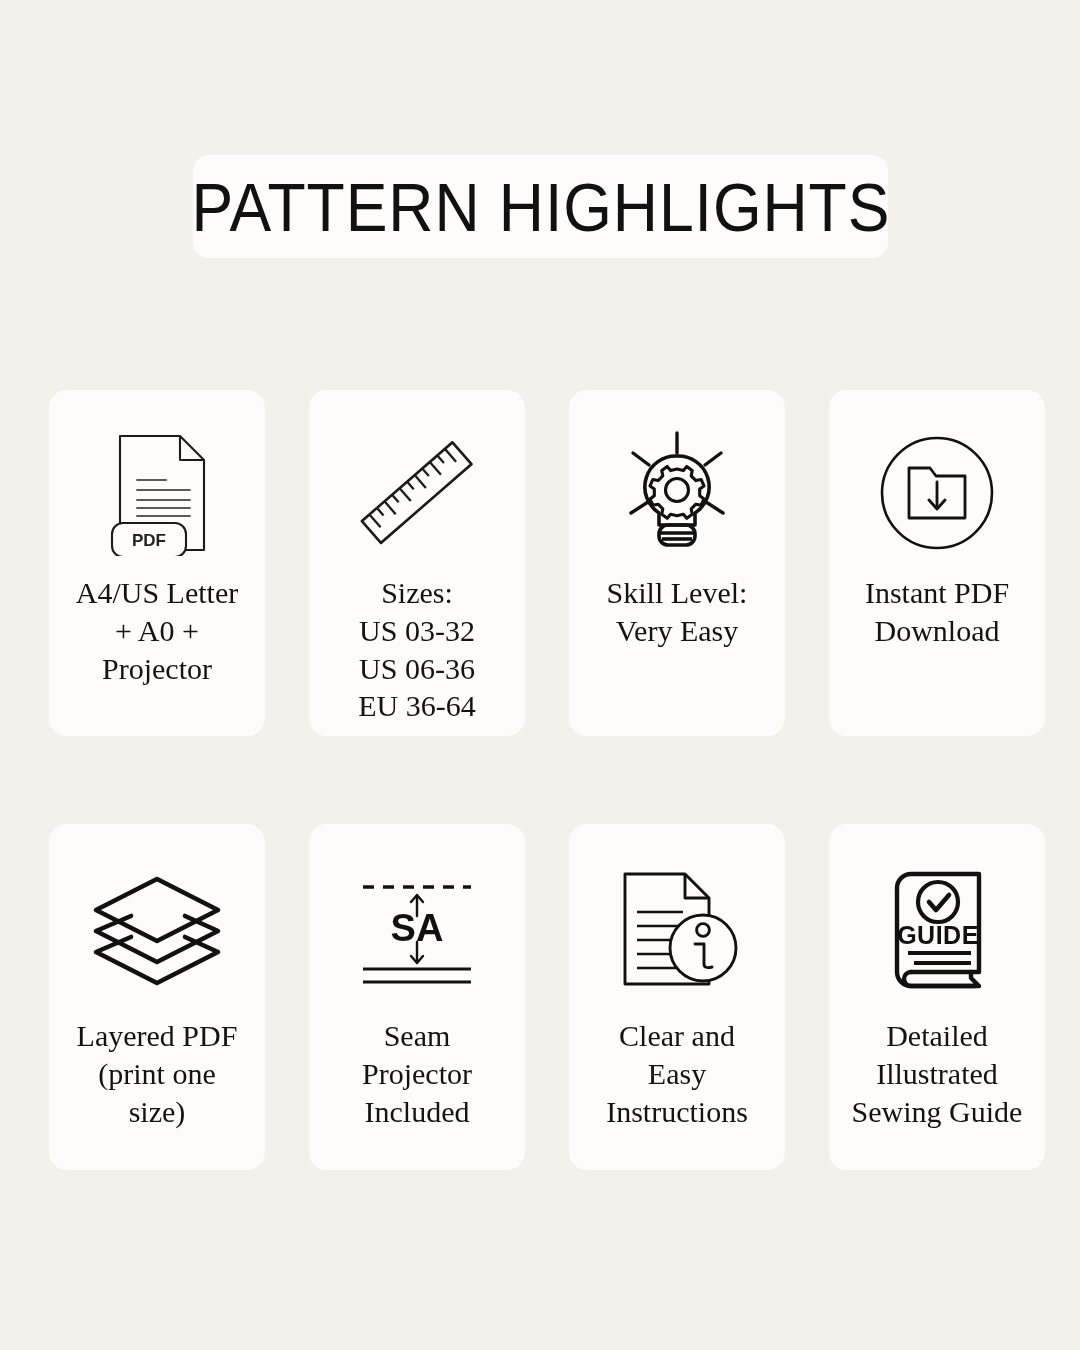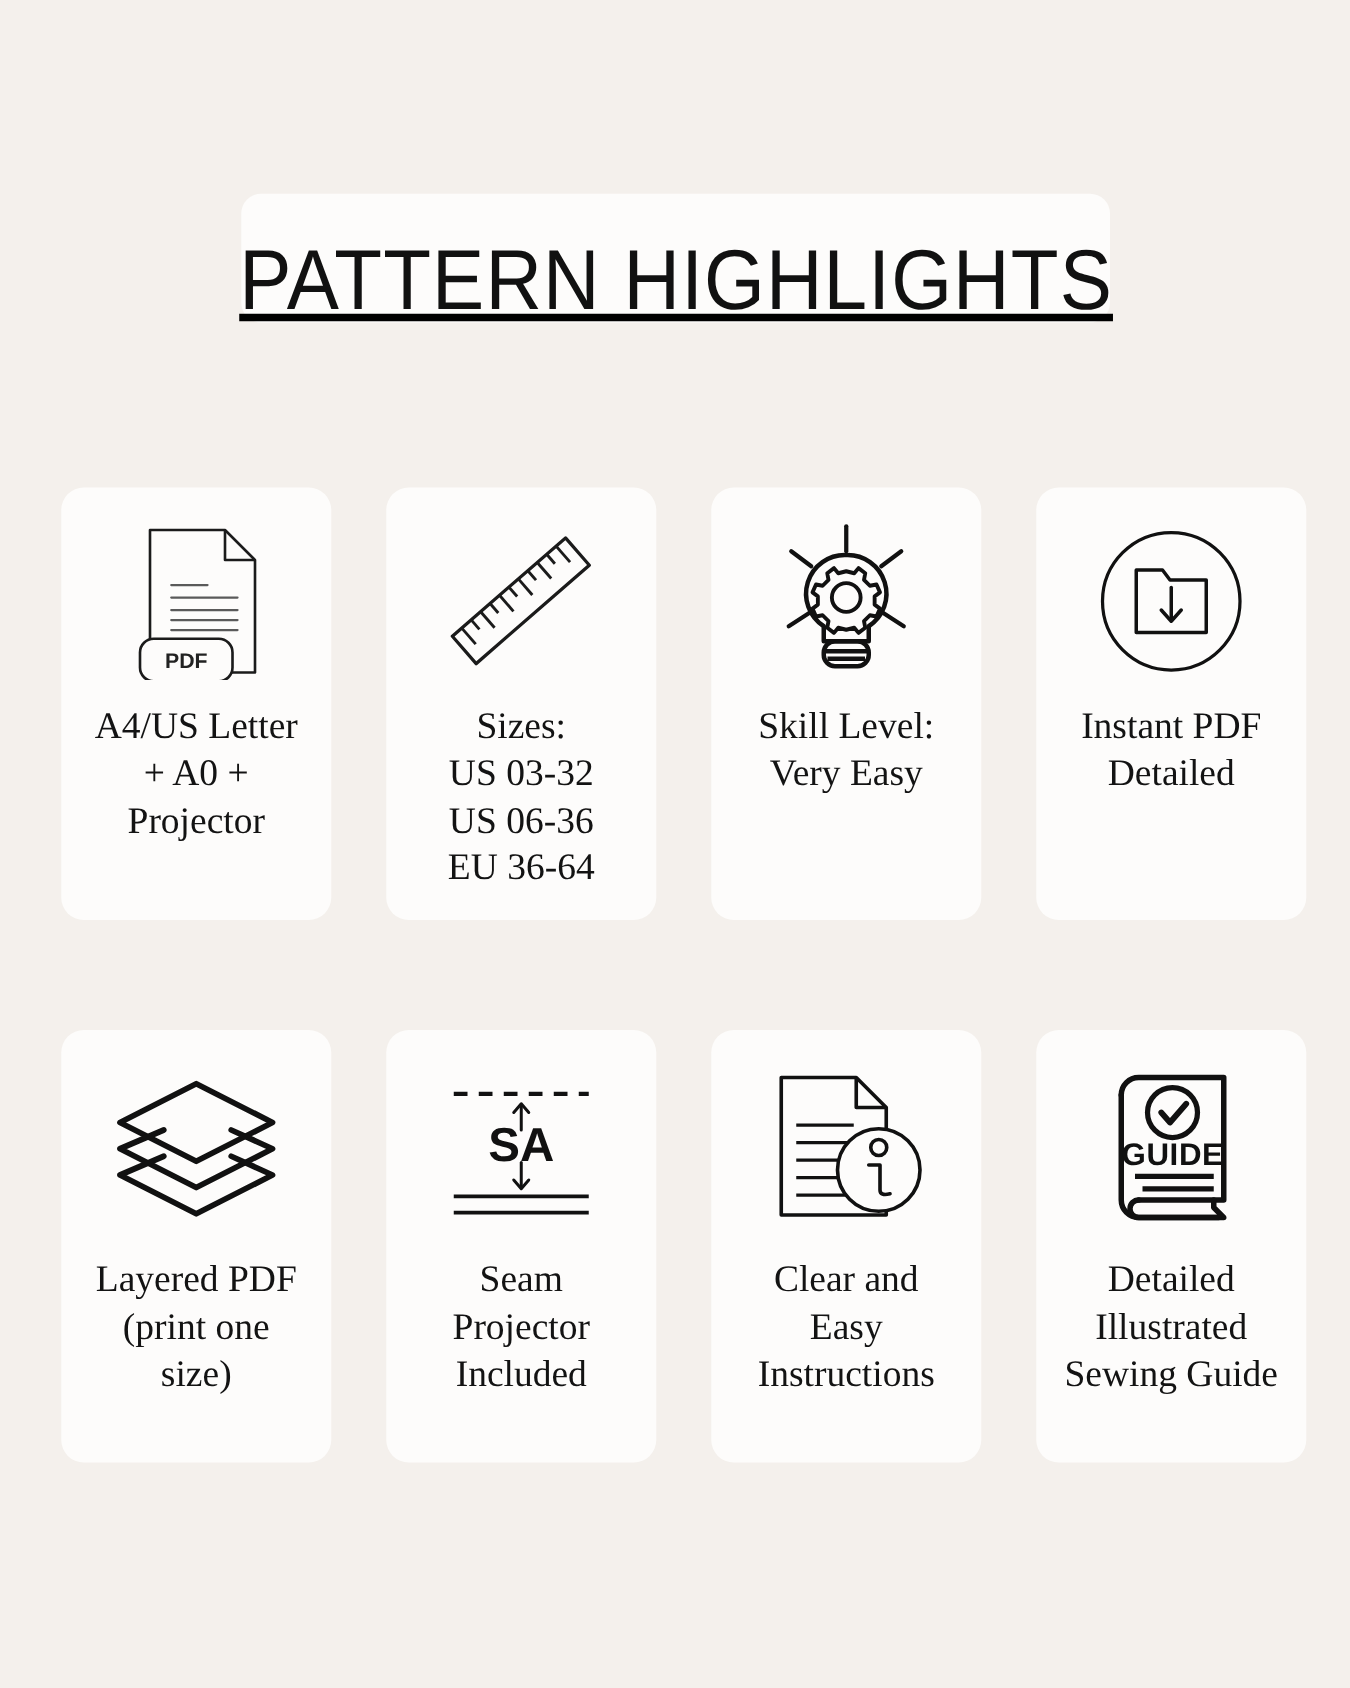--- a/index.html
+++ b/index.html
@@ -25,23 +25,22 @@
   
   .title-wrap {
     position: absolute;
     left: 193px;
     top: 155px;
     width: 695px;
     height: 103px;
     background: #fdfcfb;
     border-radius: 16px;
     display: flex;
-    align-items: flex-end;
+    align-items: center;
     justify-content: center;
-    text-decoration: underline;
   }
 
   .title-text {
     font-family: "Liberation Sans", "DejaVu Sans", sans-serif;
     font-size: 68px;
     font-weight: 300;
     letter-spacing: 1px;
     color: #111111;
     line-height: 1;
     transform: scaleX(0.92);
@@ -60,21 +59,21 @@
     column-gap: 31px;
     row-gap: 88px;
   }
 
   .card {
     background: #fdfcfb;
     border-radius: 18px;
     display: flex;
     flex-direction: column;
     align-items: flex-start;
-    padding-top: 16px;
+    padding-top: 28px;
     margin-left: 13px;
   }
 
   .card-icon {
     height: 150px;
     width: 100%;
     display: flex;
     align-items: center;
     justify-content: center;
   }
@@ -216,21 +215,21 @@
         <svg width="122" height="122" viewBox="0 0 122 122">
           <circle cx="61" cy="61" r="55" fill="none" stroke="#111" stroke-width="2.6"></circle>
           <path d="M33 36 H54 L60 44 H89 V86 H33 Z" fill="none" stroke="#111" stroke-width="2.8" stroke-linejoin="round"></path>
           <g fill="none" stroke="#111" stroke-width="2.8" stroke-linecap="round" stroke-linejoin="round">
             <line x1="61" y1="50" x2="61" y2="76"></line>
             <polyline points="53,68 61,77 69,68"></polyline>
           </g>
         </svg>
       </div>
       <div class="card-label">Instant PDF
-Detailed</div>
+Download</div>
     </div>
 
     <div class="card row2">
       <div class="card-icon">
         <svg width="134" height="122" viewBox="0 0 134 122">
           <g fill="none" stroke="#111" stroke-width="4.6" stroke-linejoin="round" stroke-linecap="round">
             <path d="M67 10 L128 41 L67 72 L6 41 Z"></path>
             <path d="M41 47 L6 62 L67 93 L128 62 L95 47"></path>
             <path d="M41 68 L6 83 L67 114 L128 83 L95 68"></path>
           </g>

